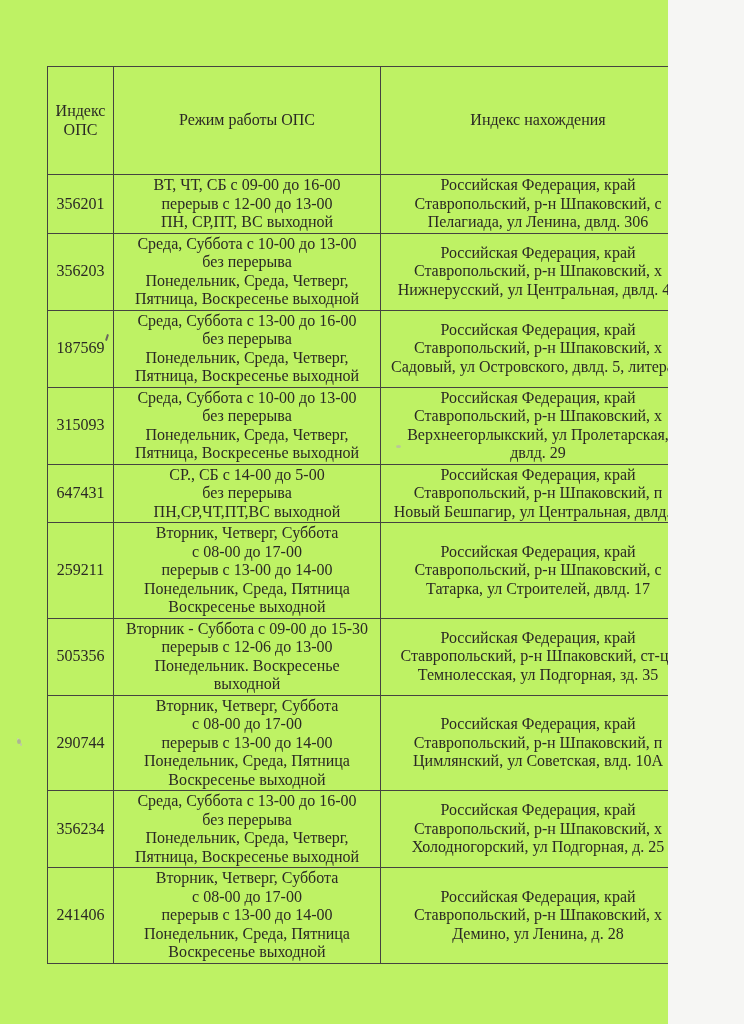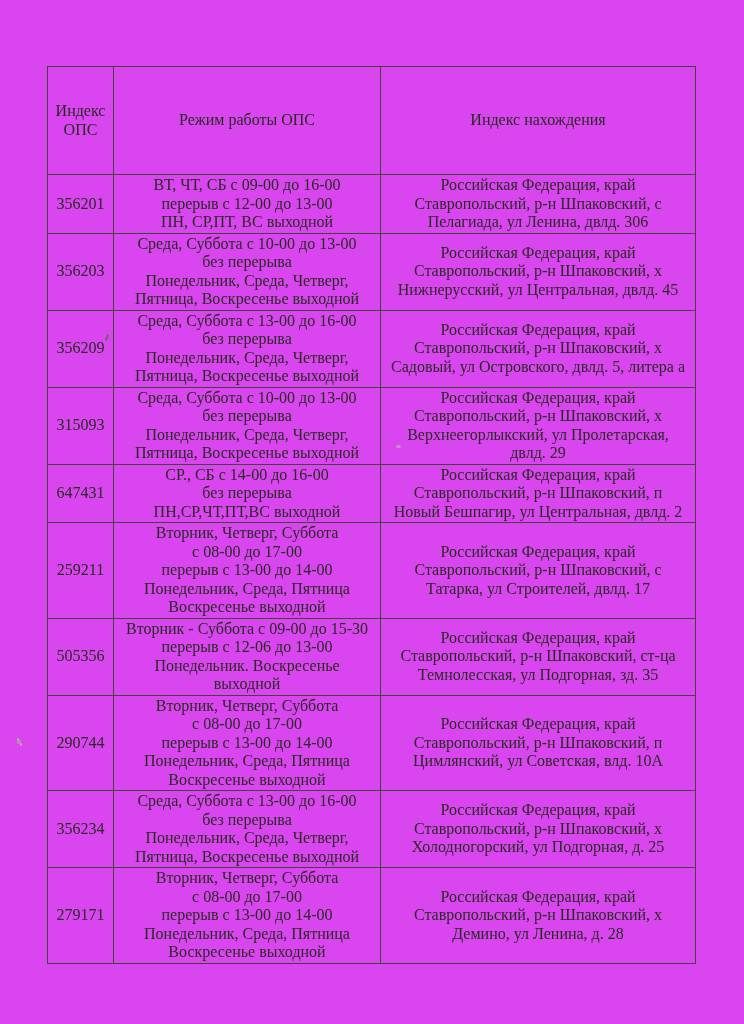--- a/index.html
+++ b/index.html
@@ -6,23 +6,23 @@
     margin: 0;
     padding: 0;
   }
   body {
     width: 744px;
     height: 1024px;
     background: #f6f6f4;
   }
   .page {
     position: relative;
-    width: 744px;
+    width: 668px;
     height: 1024px;
-    background: #d946ef;
+    background: #bef264;
     overflow: hidden;
     font-family: "Liberation Serif", "DejaVu Serif", serif;
     color: #2b2925;
   }
   table.ops-table {
     position: absolute;
     left: 47px;
     top: 66px;
     width: 648px;
     border-collapse: collapse;
@@ -113,21 +113,21 @@
           <td>356203</td>
           <td>Среда, Суббота с 10-00 до 13-00
 без перерыва
 Понедельник, Среда, Четверг,
 Пятница, Воскресенье выходной</td>
           <td>Российская Федерация, край
 Ставропольский, р-н Шпаковский, х
 Нижнерусский, ул Центральная, двлд. 45</td>
         </tr>
         <tr>
-          <td>356209</td>
+          <td>187569</td>
           <td>Среда, Суббота с 13-00 до 16-00
 без перерыва
 Понедельник, Среда, Четверг,
 Пятница, Воскресенье выходной</td>
           <td>Российская Федерация, край
 Ставропольский, р-н Шпаковский, х
 Садовый, ул Островского, двлд. 5, литера а</td>
         </tr>
         <tr>
           <td>315093</td>
@@ -135,21 +135,21 @@
 без перерыва
 Понедельник, Среда, Четверг,
 Пятница, Воскресенье выходной</td>
           <td>Российская Федерация, край
 Ставропольский, р-н Шпаковский, х
 Верхнеегорлыкский, ул Пролетарская,
 двлд. 29</td>
         </tr>
         <tr>
           <td>647431</td>
-          <td>СР., СБ с 14-00 до 16-00
+          <td>СР., СБ с 14-00 до 5-00
 без перерыва
 ПН,СР,ЧТ,ПТ,ВС выходной</td>
           <td>Российская Федерация, край
 Ставропольский, р-н Шпаковский, п
 Новый Бешпагир, ул Центральная, двлд. 2</td>
         </tr>
         <tr>
           <td>259211</td>
           <td>Вторник, Четверг, Суббота
 с 08-00 до 17-00
@@ -185,21 +185,21 @@
           <td>356234</td>
           <td>Среда, Суббота с 13-00 до 16-00
 без перерыва
 Понедельник, Среда, Четверг,
 Пятница, Воскресенье выходной</td>
           <td>Российская Федерация, край
 Ставропольский, р-н Шпаковский, х
 Холодногорский, ул Подгорная, д. 25</td>
         </tr>
         <tr>
-          <td>279171</td>
+          <td>241406</td>
           <td>Вторник, Четверг, Суббота
 с 08-00 до 17-00
 перерыв с 13-00 до 14-00
 Понедельник, Среда, Пятница
 Воскресенье выходной</td>
           <td>Российская Федерация, край
 Ставропольский, р-н Шпаковский, х
 Демино, ул Ленина, д. 28</td>
         </tr>
       </tbody>

